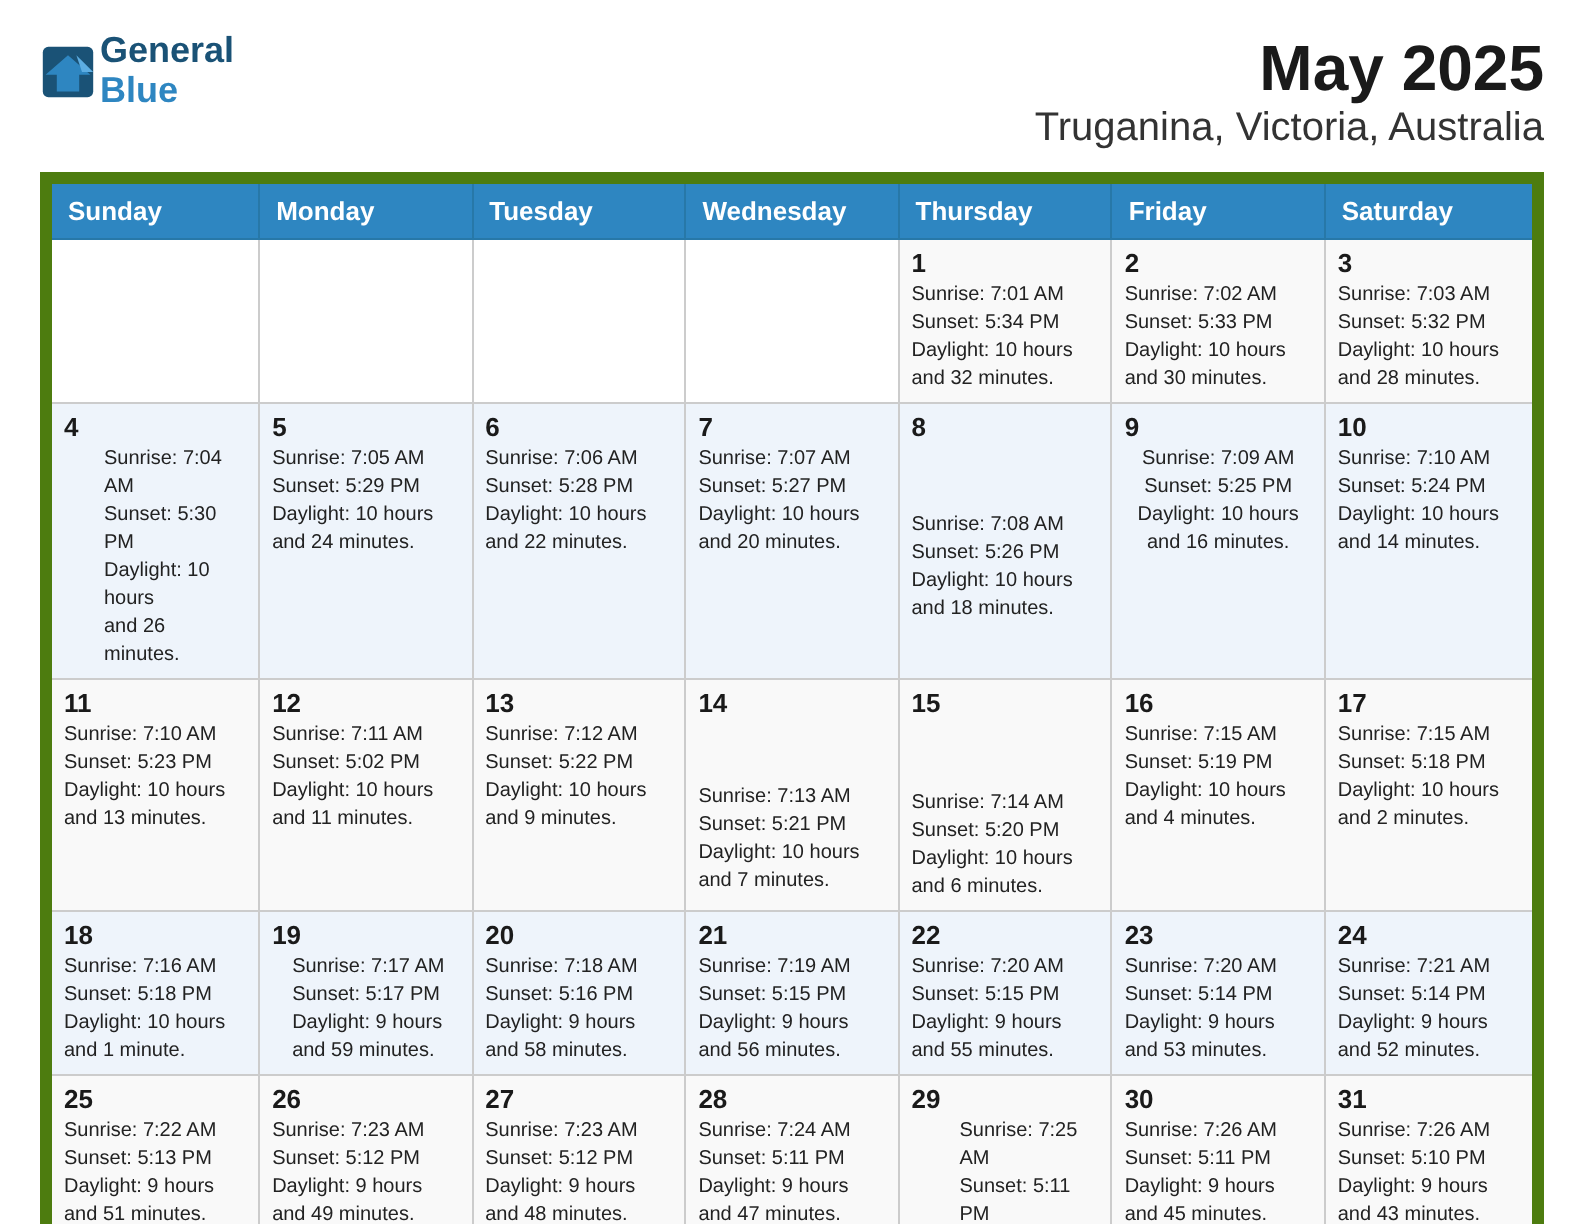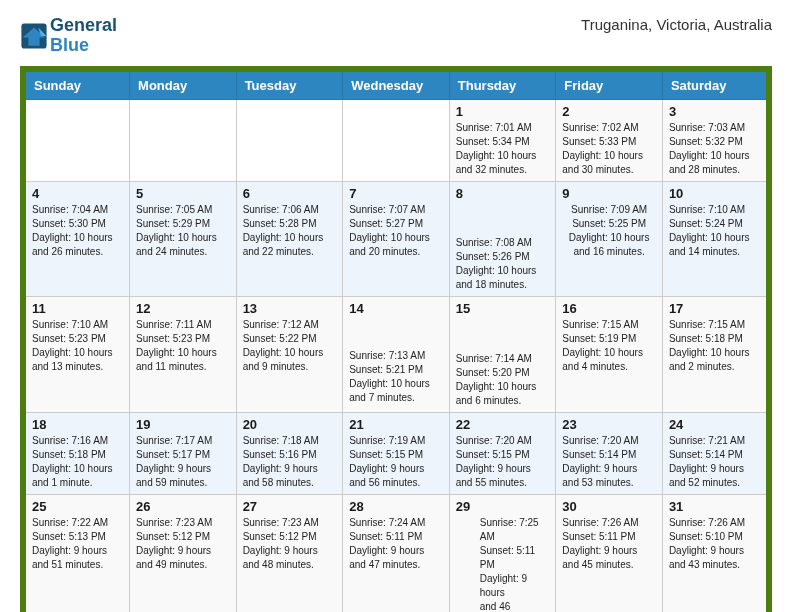--- a/index.html
+++ b/index.html
@@ -40,21 +40,21 @@
     }
     .title-block {
       text-align: right;
     }
     .main-title {
       font-size: 32px;
       font-weight: bold;
       color: #1a1a1a;
     }
     .subtitle {
-      font-size: 15px;
+      font-size: 20px;
       color: #333;
     }
     .calendar {
       width: 100%;
       border-collapse: collapse;
       border: 6px solid #4d7c0f;
     }
     .calendar thead tr th {
       background: #2e86c1;
       color: #fff;
@@ -106,20 +106,21 @@
         <rect x="2" y="2" width="36" height="36" rx="4" fill="#1a5276"></rect>
         <polygon points="20,8 36,22 28,22 28,34 12,34 12,22 4,22" fill="#2e86c1"></polygon>
         <polygon points="26,8 38,20 30,20" fill="#5dade2"></polygon>
       </svg>
       <div class="logo-text">
         <div>General</div>
         <span>Blue</span>
       </div>
     </div>
     <div class="title-block">
+      <div class="main-title">May 2025</div>
       <div class="subtitle">Truganina, Victoria, Australia</div>
     </div>
   </div>
 
   <table class="calendar">
     <thead>
       <tr>
       <th>Sunday</th>
           <th>Monday</th>
           <th>Tuesday</th>
@@ -153,21 +154,21 @@
             <span class="day-num">3</span>
             <div class="cell-text" style="white-space: pre-line;">Sunrise: 7:03 AM
 Sunset: 5:32 PM
 Daylight: 10 hours
 and 28 minutes.</div>
           </td>
         </tr>
         <tr>
           <td>
             <span class="day-num">4</span>
-            <div class="cell-text" style="white-space: pre-line;">Sunrise: 7:04 AM
+            <div class="cell-text" style="white-space: pre-line; margin-left: 20px;">Sunrise: 7:04 AM
 Sunset: 5:30 PM
 Daylight: 10 hours
 and 26 minutes.</div>
           </td>
           <td>
             <span class="day-num">5</span>
             <div class="cell-text" style="white-space: pre-line;">Sunrise: 7:05 AM
 Sunset: 5:29 PM
 Daylight: 10 hours
 and 24 minutes.</div>
@@ -212,21 +213,21 @@
           <td>
             <span class="day-num">11</span>
             <div class="cell-text" style="white-space: pre-line;">Sunrise: 7:10 AM
 Sunset: 5:23 PM
 Daylight: 10 hours
 and 13 minutes.</div>
           </td>
           <td>
             <span class="day-num">12</span>
             <div class="cell-text" style="white-space: pre-line;">Sunrise: 7:11 AM
-Sunset: 5:23 PM
+Sunset: 5:02 PM
 Daylight: 10 hours
 and 11 minutes.</div>
           </td>
           <td>
             <span class="day-num">13</span>
             <div class="cell-text" style="white-space: pre-line;">Sunrise: 7:12 AM
 Sunset: 5:22 PM
 Daylight: 10 hours
 and 9 minutes.</div>
           </td>
@@ -262,21 +263,21 @@
         <tr>
           <td>
             <span class="day-num">18</span>
             <div class="cell-text" style="white-space: pre-line;">Sunrise: 7:16 AM
 Sunset: 5:18 PM
 Daylight: 10 hours
 and 1 minute.</div>
           </td>
           <td>
             <span class="day-num">19</span>
-            <div class="cell-text" style="white-space: pre-line;">Sunrise: 7:17 AM
+            <div class="cell-text" style="white-space: pre-line; margin-left: 10px;">Sunrise: 7:17 AM
 Sunset: 5:17 PM
 Daylight: 9 hours
 and 59 minutes.</div>
           </td>
           <td>
             <span class="day-num">20</span>
             <div class="cell-text" style="white-space: pre-line;">Sunrise: 7:18 AM
 Sunset: 5:16 PM
 Daylight: 9 hours
 and 58 minutes.</div>

